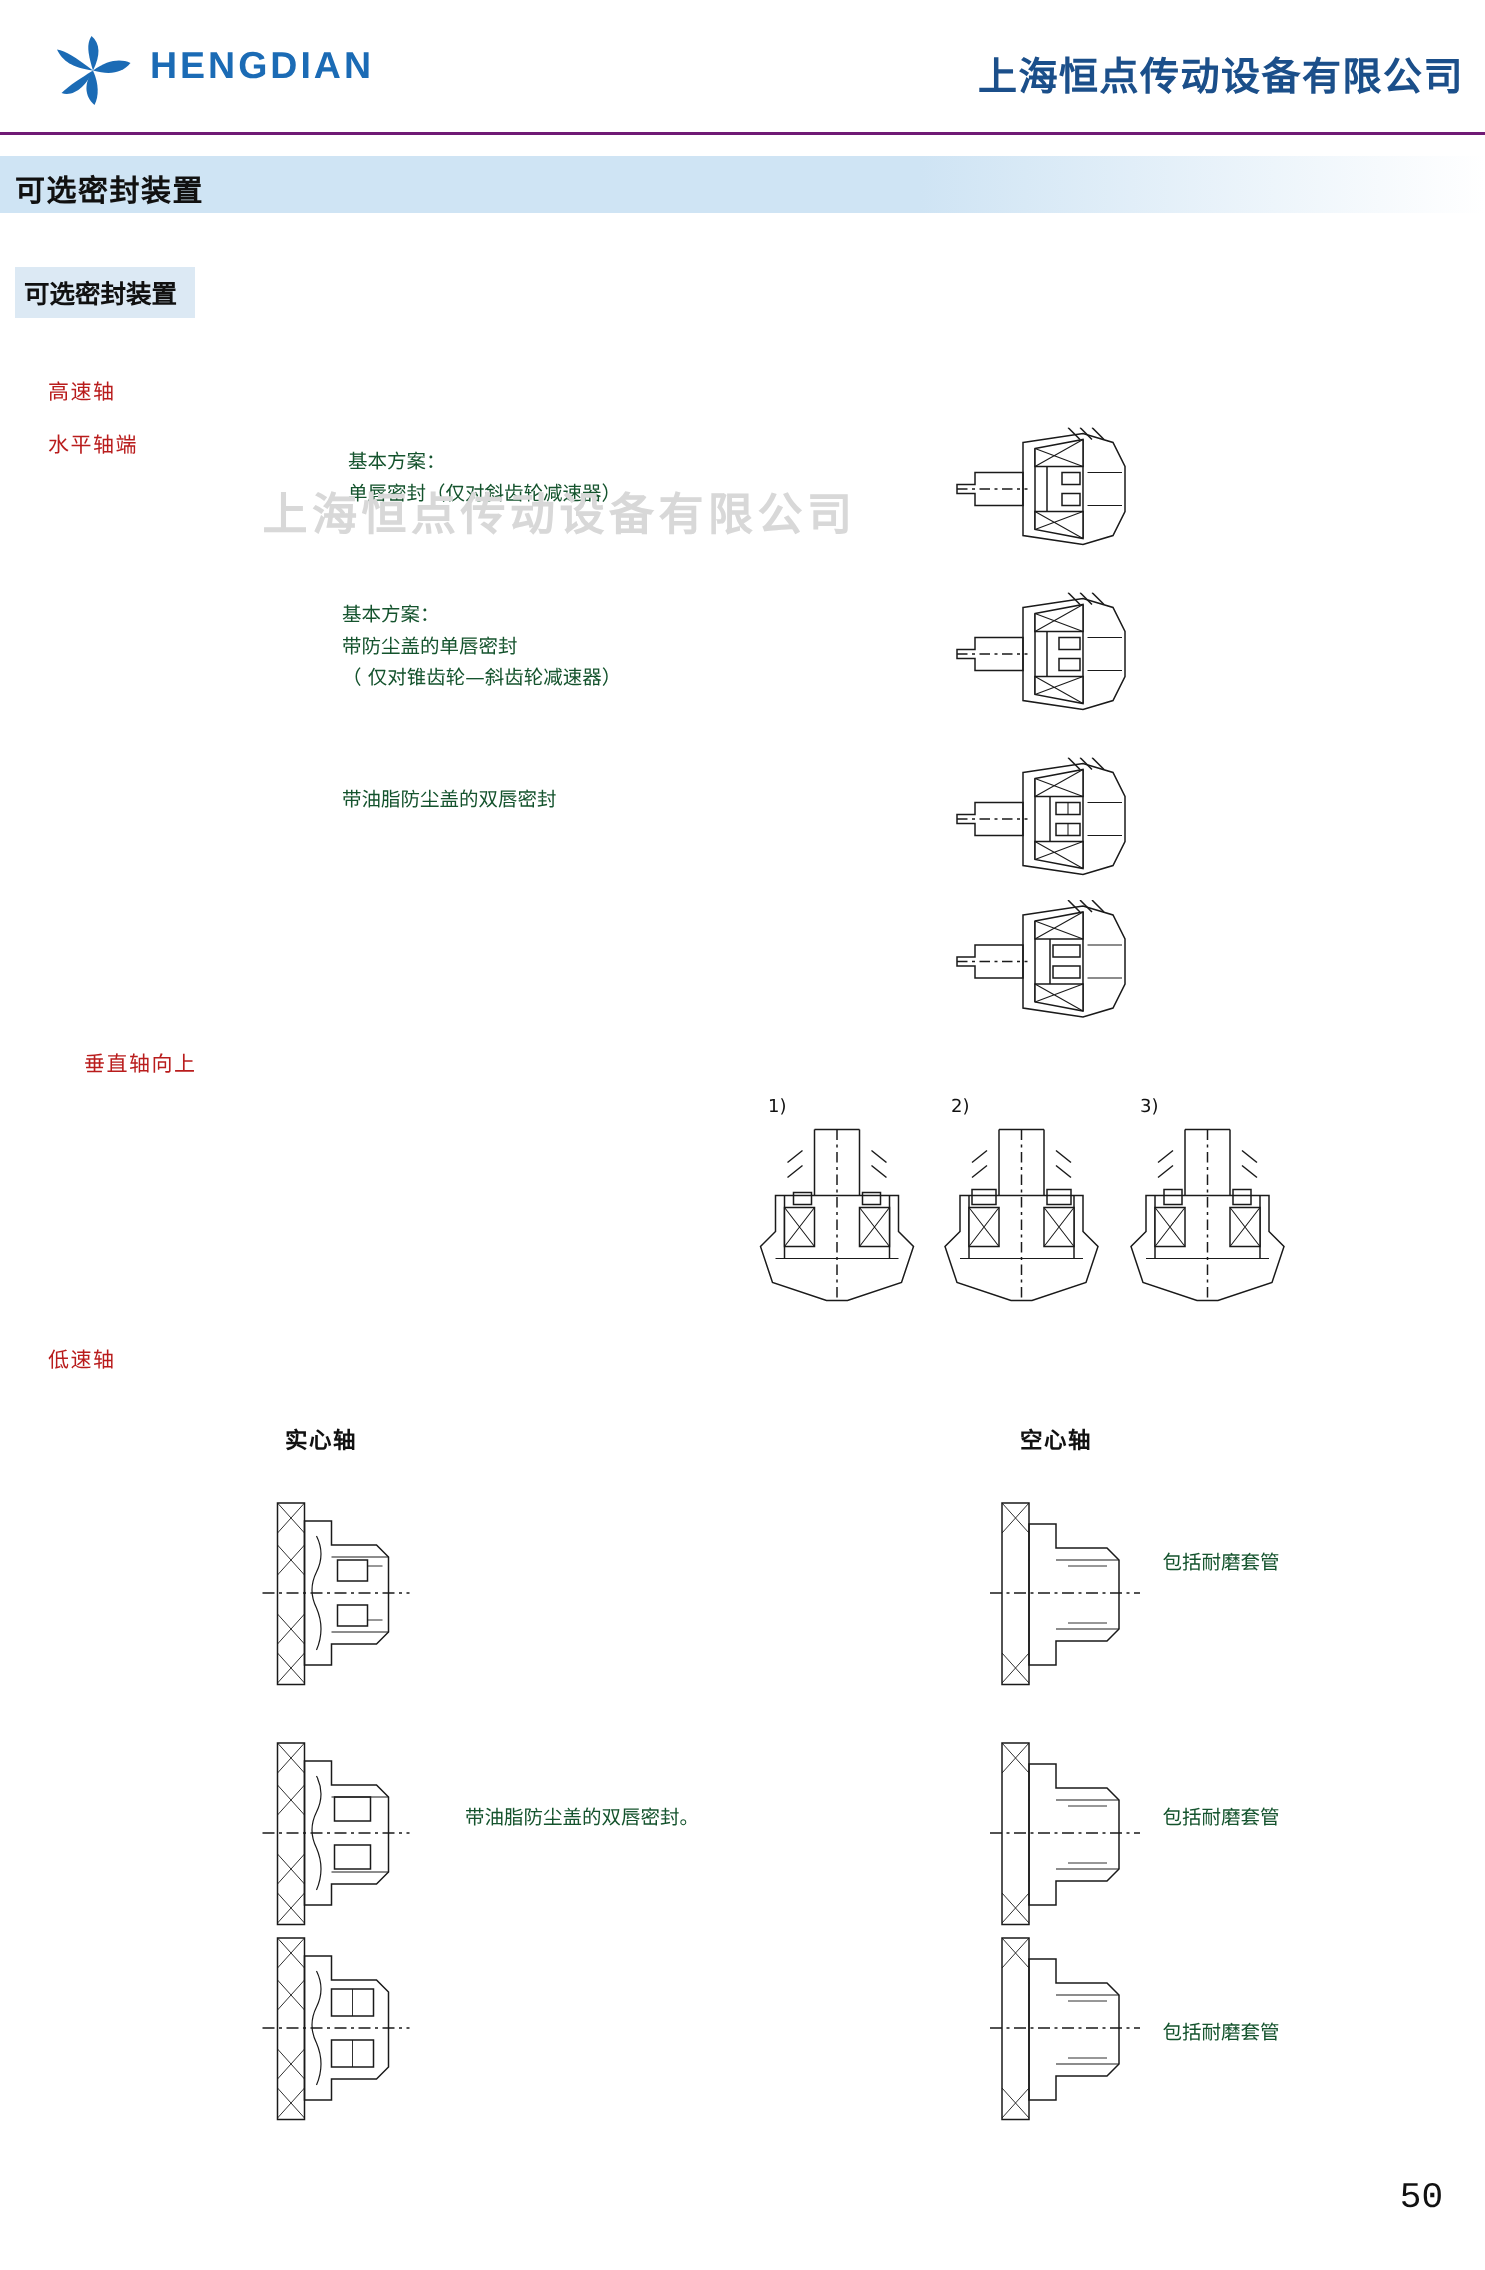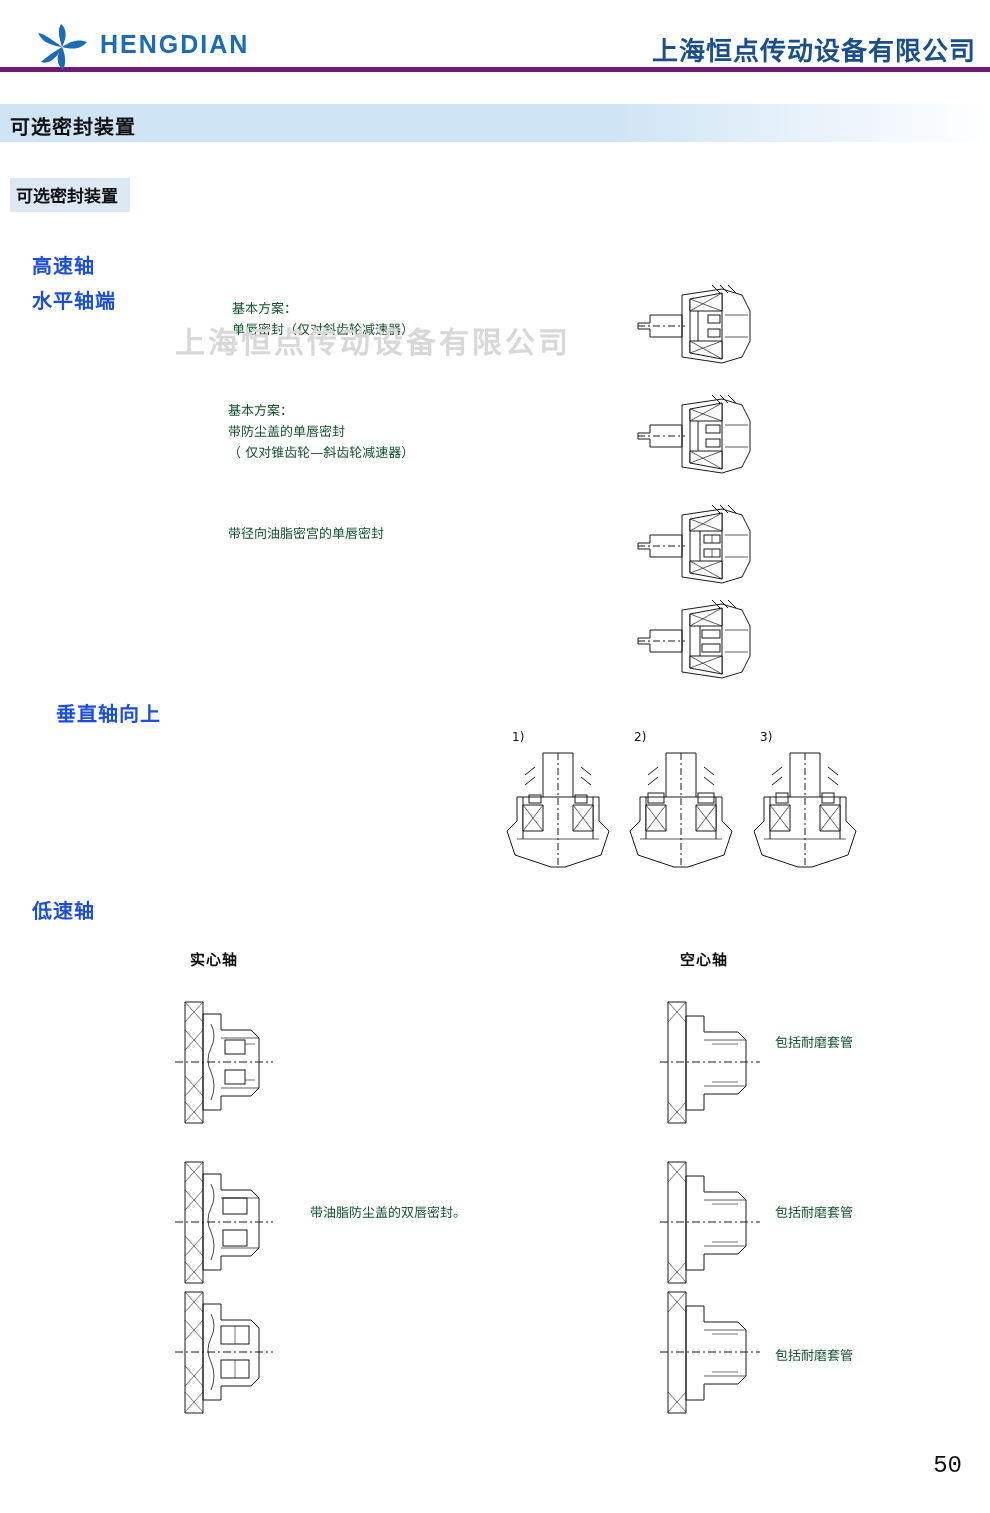--- a/index.html
+++ b/index.html
@@ -18,23 +18,23 @@
     margin: 0 auto;
     background: #ffffff;
     overflow: hidden;
   }
 
   
   .header {
     position: absolute;
     left: 0; top: 0;
     width: 990px;
-    height: 72px;
+    height: 90px;
     background: #ffffff;
-    border-bottom: 5px solid #701a75;
+    border-bottom: 2px solid #701a75;
     box-sizing: border-box;
     text-align: center;
   }
   .logo-mark {
     position: absolute;
     left: 36px; top: 24px;
     width: 52px; height: 46px;
   }
   .logo-text {
     position: absolute;
@@ -81,23 +81,23 @@
     background: #dce9f4;
     font-size: 17px;
     font-weight: bold;
     color: #111;
     font-family: "DejaVu Sans", "Liberation Sans", sans-serif;
   }
 
   
   .sec-h {
     position: absolute;
-    font-size: 20px;
-    font-weight: bold;
-    color: #1d4ed8;
+    font-size: 14px;
+    font-weight: normal;
+    color: #b91c1c;
     font-family: "DejaVu Sans", "Liberation Sans", sans-serif;
     letter-spacing: 1px;
   }
   .body-txt {
     position: absolute;
     font-size: 13px;
     line-height: 21px;
     color: #14532d;
     font-family: "DejaVu Sans", "Liberation Sans", sans-serif;
     white-space: pre-line;
@@ -171,21 +171,21 @@
   <div class="watermark">上海恒点传动设备有限公司</div>
 
   <div class="sec-h" style="left:32px; top:250px;">高速轴</div>
   <div class="sec-h" style="left:32px; top:285px;">水平轴端</div>
 
   <div class="body-txt" style="left:232px; top:298px; width:420px;">基本方案：
 单唇密封（仅对斜齿轮减速器）</div>
   <div class="body-txt" style="left:228px; top:400px; width:420px;">基本方案：
 带防尘盖的单唇密封
 （ 仅对锥齿轮—斜齿轮减速器）</div>
-  <div class="body-txt" style="left:228px; top:523px; width:420px;">带径向油脂密宫的单唇密封</div>
+  <div class="body-txt" style="left:228px; top:523px; width:420px;">带油脂防尘盖的双唇密封</div>
 
   <div class="fig" style="left:630px; top:285px;">
     <svg width="130" height="80" viewBox="0 0 130 80">
       <g fill="none" stroke="#1a1a1a" stroke-width="1">
         <path d="M52 30 L52 52 L20 52 L20 44 L8 44 L8 38 L20 38 L20 30 Z"></path>
         <line x1="8" y1="41" x2="55" y2="41" stroke-dasharray="7,3,2,3"></line>
         <path d="M52 10 L92 4 L112 10 L120 26 L120 56 L112 72 L92 78 L52 72 Z"></path>
         <path d="M60 14 L60 68 M68 16 L68 66 M92 8 L92 74"></path>
         <path d="M60 14 L92 8 L92 26 L60 26 Z" fill="#ffffff"></path>
         <path d="M60 56 L92 56 L92 74 L60 68 Z" fill="#ffffff"></path>

